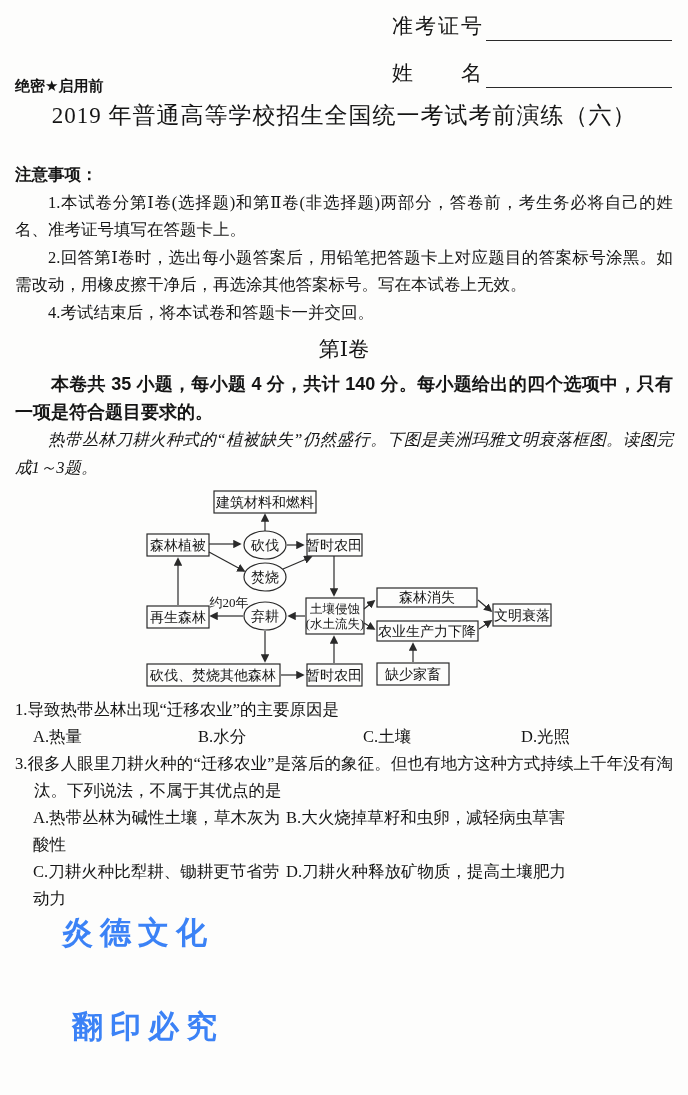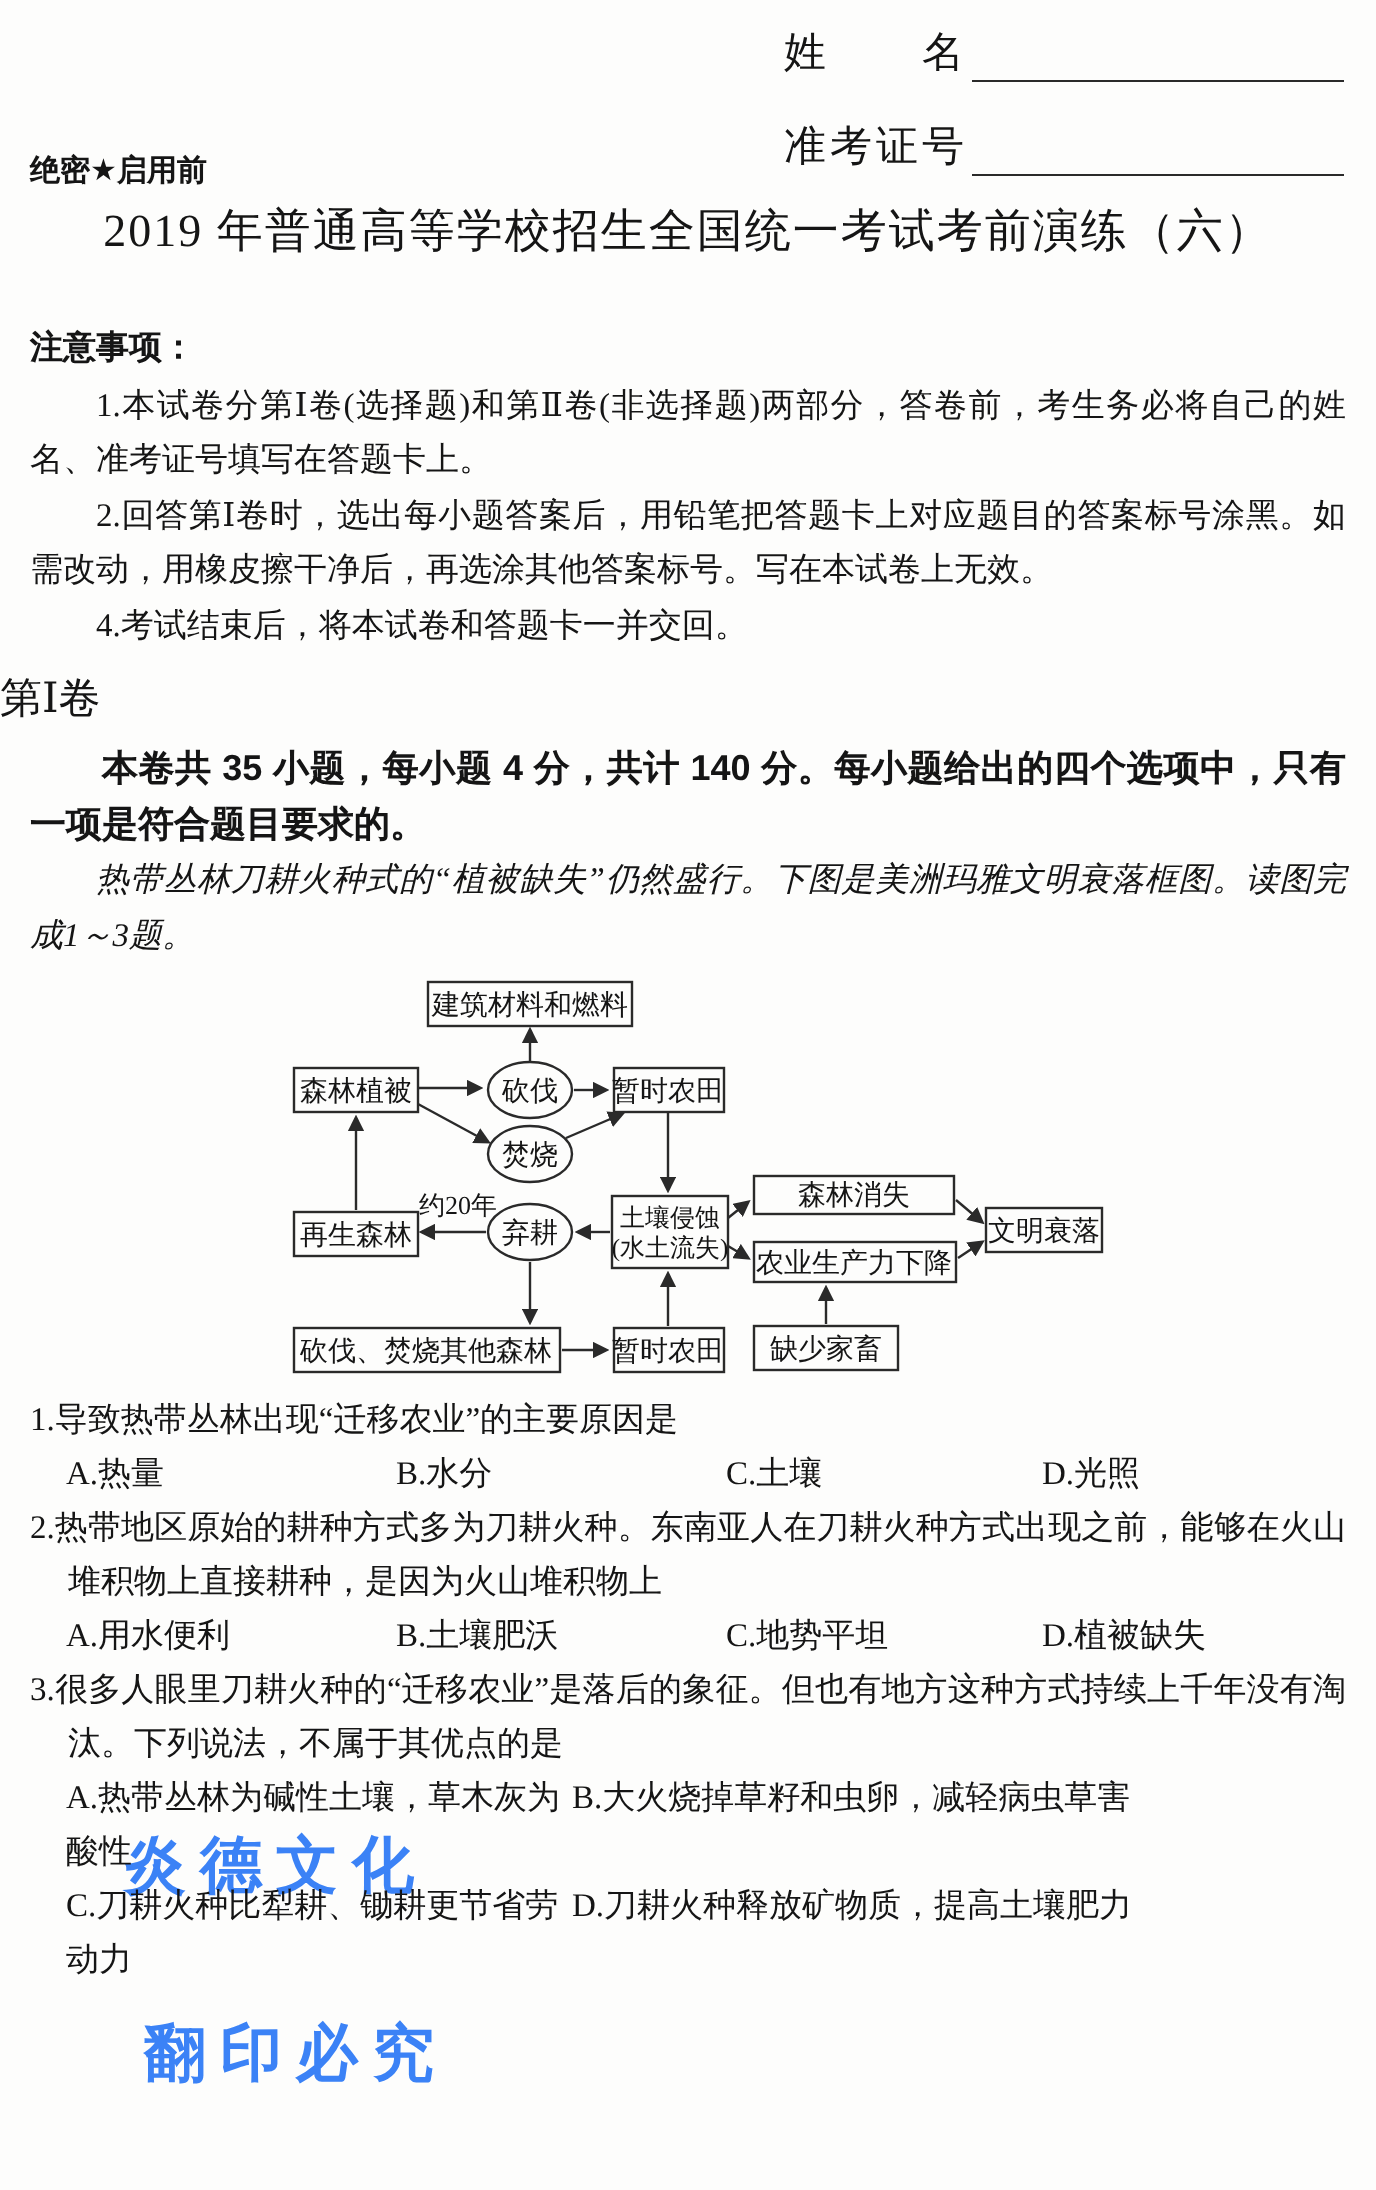--- a/index.html
+++ b/index.html
@@ -28,21 +28,21 @@
   
   .content { position:relative; z-index:1; }
   .secrecy  { padding-top:77px; margin-left:15px; font-family:"Liberation Sans","DejaVu Sans",sans-serif; font-weight:bold; font-size:15px; line-height:18px; }
   .exam-title { margin-top:4px; text-align:center; font-size:23px; line-height:33px; letter-spacing:1px; }
   .subject-title { margin-top:37px; text-align:center; font-family:"Liberation Sans","DejaVu Sans",sans-serif; font-weight:bold; font-size:30px; line-height:37px; letter-spacing:4px; }
   
   .notices { margin:29px 15px 0 15px; font-size:16.5px; line-height:27.5px; text-align:justify; }
   .notices-heading { font-family:"Liberation Sans","DejaVu Sans",sans-serif; font-weight:bold; font-size:16.5px; }
   .notices p { text-indent:2em; }
   
-  .part-heading { margin-top:8px; text-align:left; font-size:21px; line-height:30px; }
+  .part-heading { margin-top:8px; text-align:center; font-size:21px; line-height:30px; }
   .intro { margin:7px 15px 0 15px; font-family:"Liberation Sans","DejaVu Sans",sans-serif; font-weight:bold; font-size:18px; line-height:27.5px; text-indent:2em; text-align:justify; }
   .passage { margin:0 15px; font-style:italic; font-size:16.5px; line-height:27.5px; text-indent:2em; text-align:justify; }
   
   svg.diagram { display:block; width:688px; height:215px; }
   svg.diagram rect, svg.diagram ellipse { fill:#fdfdfc; stroke:#2a2a2a; stroke-width:1.2; }
   svg.diagram text { font-family:"Liberation Serif","DejaVu Serif",serif; font-size:14px; fill:#151515; text-anchor:middle; }
   svg.diagram text.small { font-size:12.5px; }
   svg.diagram text.lbl { font-size:13px; }
   svg.diagram line { stroke:#2a2a2a; stroke-width:1.2; }
   
@@ -54,25 +54,25 @@
 </head>
 <body>
 
 <div class="page">
 
   <div class="wm wm1">炎德文化</div>
   <div class="wm wm3">翻印必究</div>
 
   <div class="fields">
     <div class="field-row">
-      <span class="field-label">姓 名</span>
+      <span class="field-label">准考证号</span>
       <span class="field-line"></span>
     </div>
     <div class="field-row">
-      <span class="field-label">准考证号</span>
+      <span class="field-label">姓 名</span>
       <span class="field-line"></span>
     </div>
   </div>
 
   <div class="content">
     <div class="secrecy">绝密★启用前</div>
     <div class="exam-title">2019 年普通高等学校招生全国统一考试考前演练（六）</div>
 
     <div class="notices">
       <div class="notices-heading">注意事项：</div>
@@ -174,29 +174,20 @@
       <div>
         <div class="q-stem">1.导致热带丛林出现“迁移农业”的主要原因是</div>
         <div class="opts4">
           <span>A.热量</span>
           <span>B.水分</span>
           <span>C.土壤</span>
           <span>D.光照</span>
         </div>
       </div>
       <div>
-        <div class="q-stem">2.热带地区原始的耕种方式多为刀耕火种。东南亚人在刀耕火种方式出现之前，能够在火山堆积物上直接耕种，是因为火山堆积物上</div>
-        <div class="opts4">
-          <span>A.用水便利</span>
-          <span>B.土壤肥沃</span>
-          <span>C.地势平坦</span>
-          <span>D.植被缺失</span>
-        </div>
-      </div>
-      <div>
         <div class="q-stem">3.很多人眼里刀耕火种的“迁移农业”是落后的象征。但也有地方这种方式持续上千年没有淘汰。下列说法，不属于其优点的是</div>
         <div class="opts2">
           <span>A.热带丛林为碱性土壤，草木灰为酸性</span>
           <span>B.大火烧掉草籽和虫卵，减轻病虫草害</span>
           <span>C.刀耕火种比犁耕、锄耕更节省劳动力</span>
           <span>D.刀耕火种释放矿物质，提高土壤肥力</span>
         </div>
       </div>
     </div>
 

